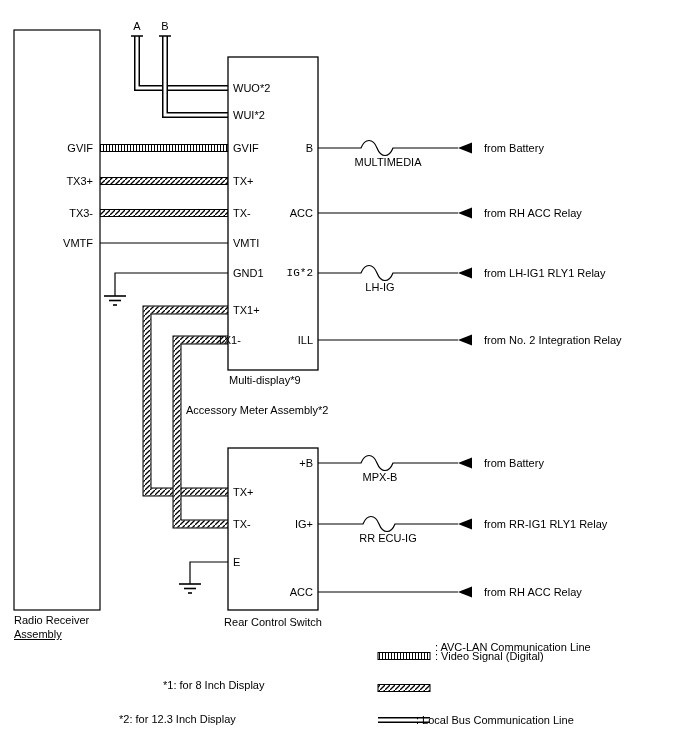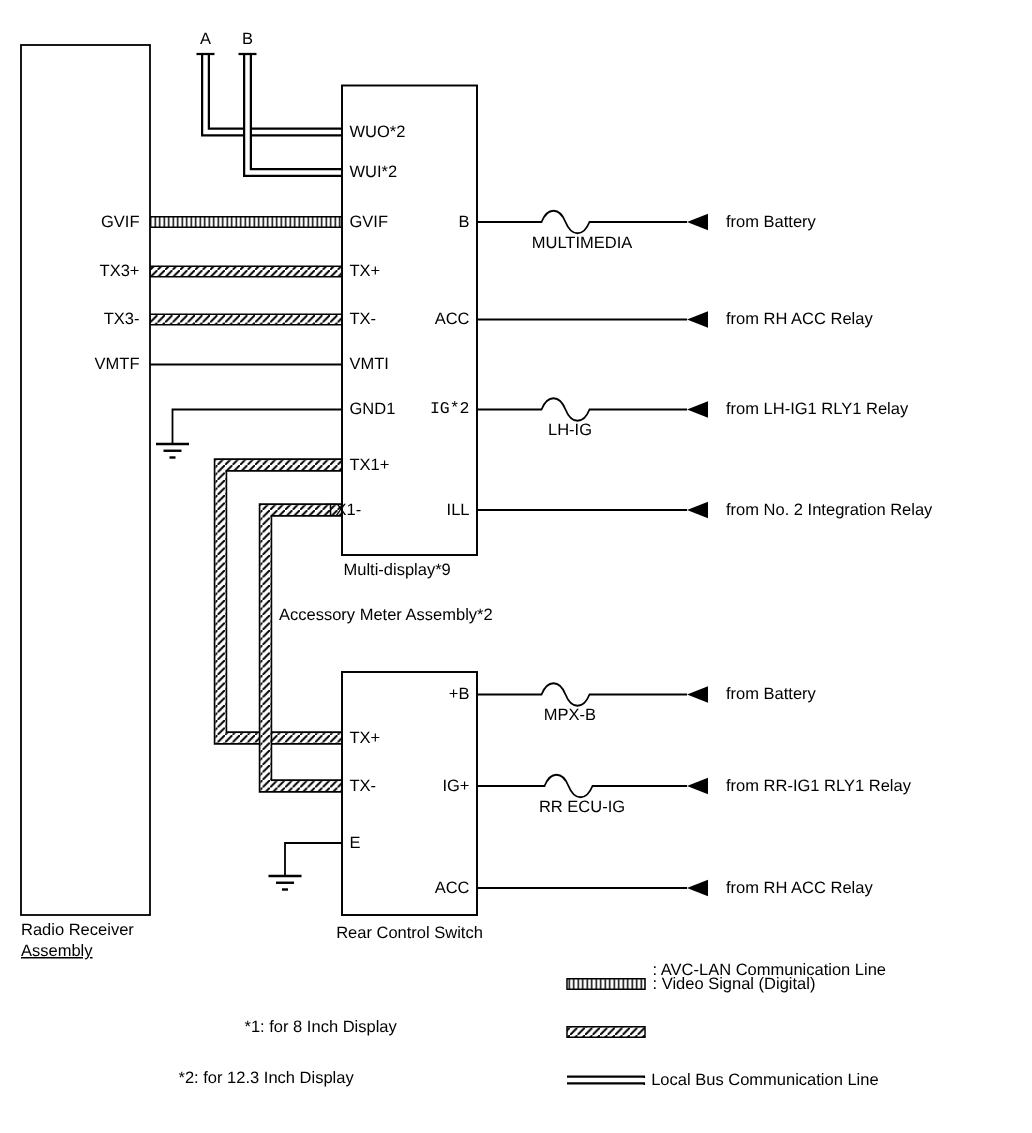--- a/index.html
+++ b/index.html
@@ -177,18 +177,18 @@
   <span class="t" style="left:484px; top:142px;">from Battery</span>
   <span class="t" style="left:484px; top:207px;">from RH ACC Relay</span>
   <span class="t" style="left:484px; top:267px;">from LH-IG1 RLY1 Relay</span>
   <span class="t" style="left:484px; top:334px;">from No. 2 Integration Relay</span>
   <span class="t" style="left:484px; top:457px;">from Battery</span>
   <span class="t" style="left:484px; top:518px;">from RR-IG1 RLY1 Relay</span>
   <span class="t" style="left:484px; top:586px;">from RH ACC Relay</span>
 
   <span class="t" style="left:435px; top:650px;">: Video Signal (Digital)</span>
   <span class="t" style="left:435px; top:641px;">: AVC-LAN Communication Line</span>
-  <span class="t" style="left:428px; top:714px;">: Local Bus Communication Line</span>
+  <span class="t" style="left:416px; top:714px;">: Local Bus Communication Line</span>
 
   <span class="t" style="left:119px; top:679px;margin-left:44px;">*1: for 8 Inch Display</span>
   <span class="t" style="left:119px; top:713px;">*2: for 12.3 Inch Display</span>
 
 </div>
 
 </body></html>

